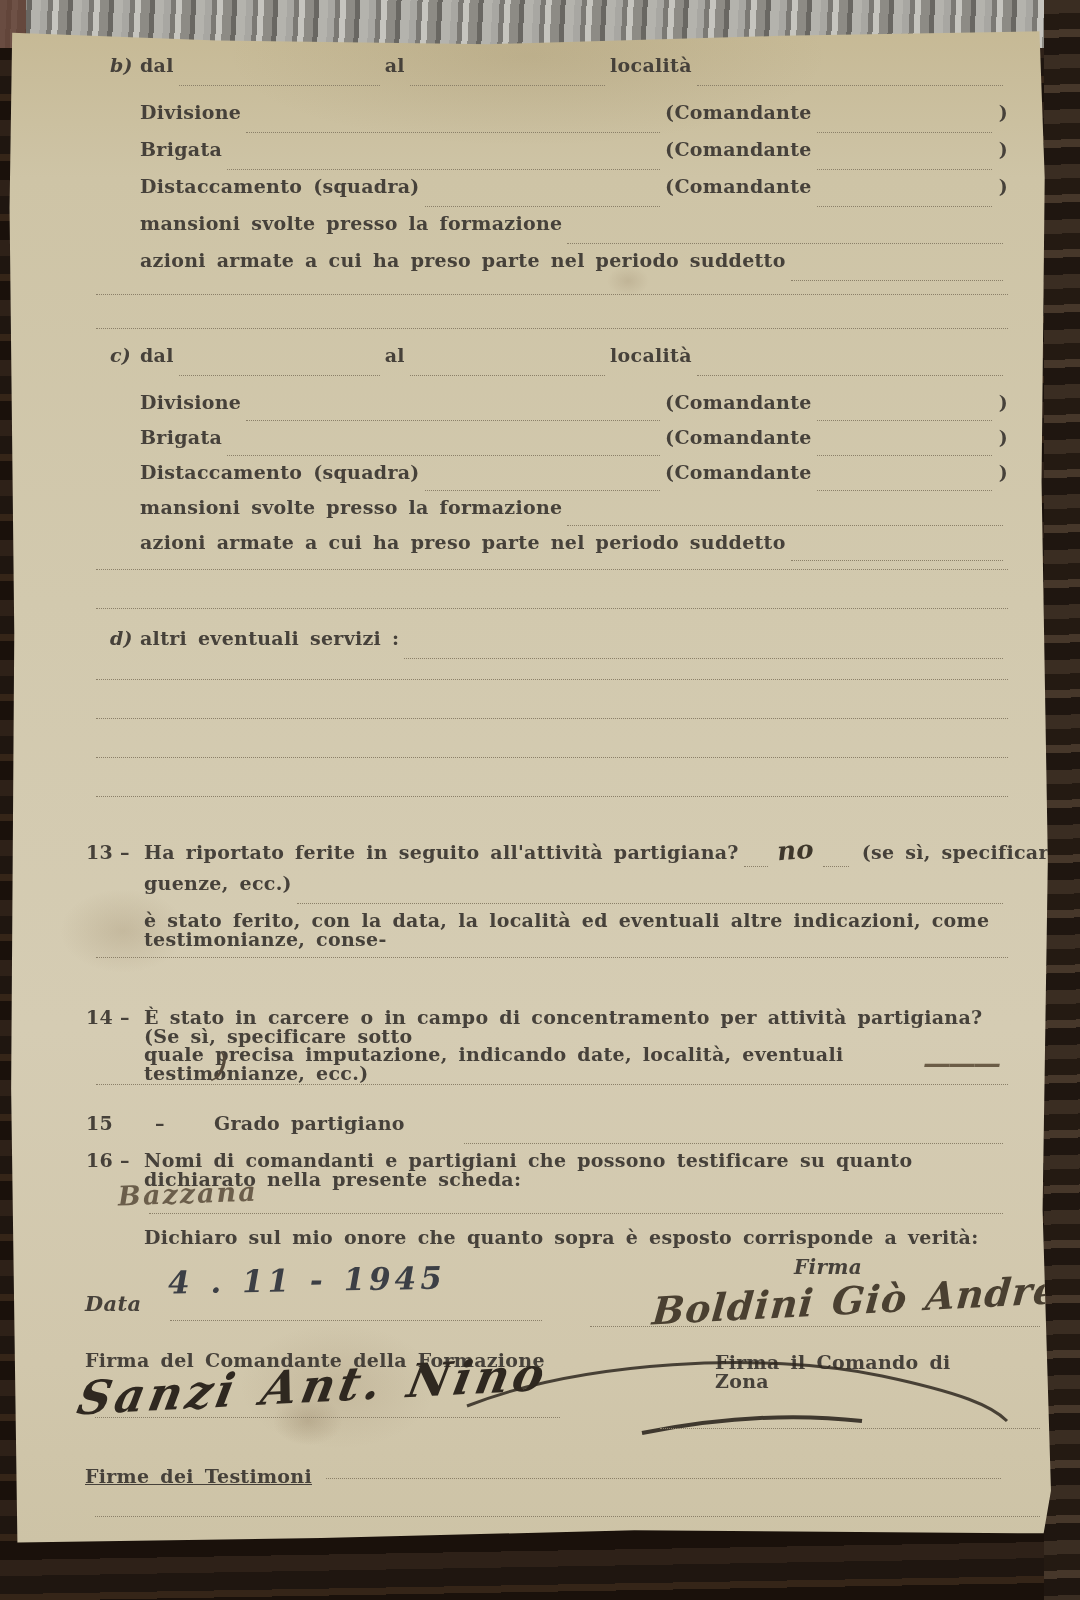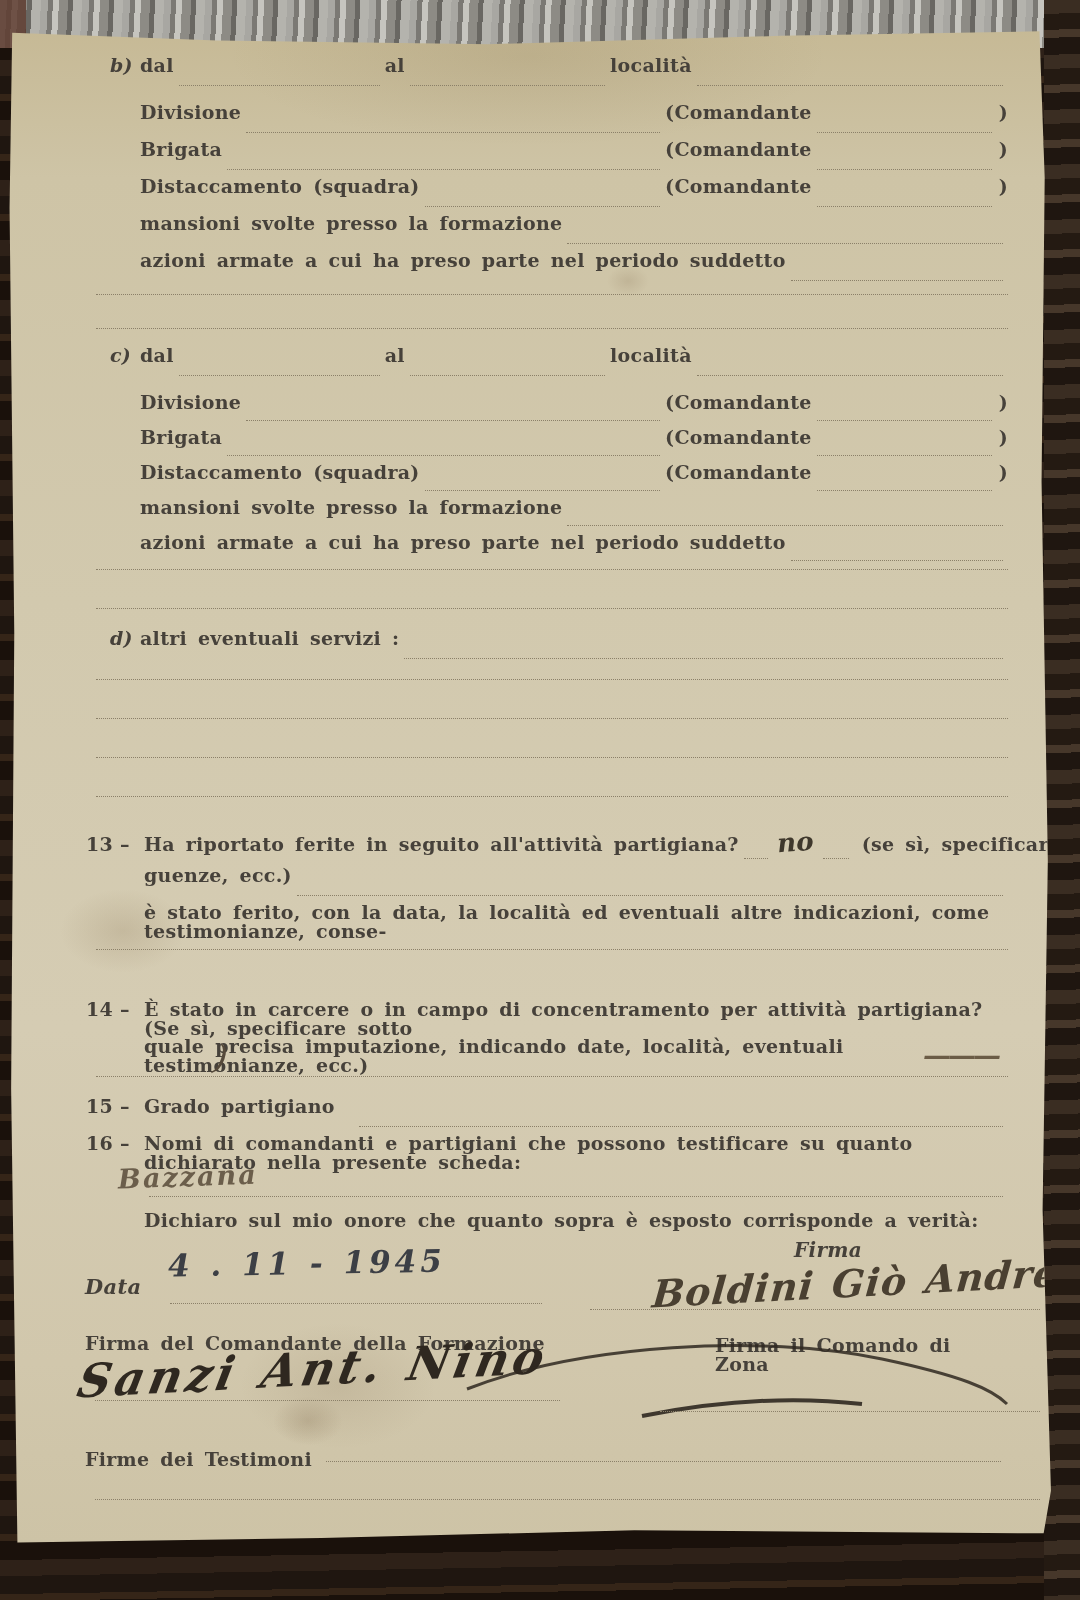--- a/index.html
+++ b/index.html
@@ -162,21 +162,21 @@
     <div class="frow letter-row" style="margin-top:20px;margin-bottom:0;">
       <span class="letter">d)</span>
       <span>altri eventuali servizi :</span>
       <span class="dots"></span>
     </div>
     <div class="dotline" style="height:13px;margin-left:14px;"></div>
     <div class="dotline" style="height:38px;margin-left:14px;"></div>
     <div class="dotline" style="height:38px;margin-left:14px;"></div>
     <div class="dotline" style="height:38px;margin-left:14px;"></div>
 
-    <div class="qrow" style="margin-top:32px;">
+    <div class="qrow" style="margin-top:40px;">
       <span class="qnum">13</span>
       <span class="qdash">–</span>
       <span class="qtext">Ha riportato ferite in seguito all'attività partigiana?</span>
       <span class="dots" style="flex:0 0 24px;"></span>
       <span class="hw hw-no">no</span>
       <span class="dots" style="flex:0 0 26px;"></span>
       <span class="qtext" style="margin-left:8px;">(se sì, specificare in quali azioni</span>
     </div>
     <div class="qrow qindent">
       <span>guenze, ecc.)</span>
@@ -194,21 +194,21 @@
     </div>
     <div class="qrow qindent">
       <span>quale precisa imputazione, indicando date, località, eventuali testimonianze, ecc.)</span>
       <span class="hw hw-dash">———</span>
       <span class="dots"></span>
     </div>
     <div class="dotline" style="height:2px;margin-left:14px;">
       <span class="hw hw-paren">)</span>
     </div>
 
-    <div class="qrow" style="margin-top:20px;">
+    <div class="qrow" style="margin-top:29px;gap:35px;">
       <span class="qnum">15</span>
       <span class="qdash">–</span>
       <span>Grado partigiano</span>
       <span class="dots" style="margin-left:24px;"></span>
     </div>
 
     <div class="qrow">
       <span class="qnum">16</span>
       <span class="qdash">–</span>
       <span>Nomi di comandanti e partigiani che possono testificare su quanto dichiarato nella presente scheda:</span>
@@ -234,21 +234,21 @@
       <span class="abs" style="left:633px;top:98px;">Firma il Comando di Zona</span>
 
       <span class="abs hw hw-bigsig" style="left:-4px;top:108px;">Sanzi Ant. Nino</span>
       <svg class="abs" style="left:380px;top:96px;" width="560" height="90" viewBox="0 0 560 90">
         <path d="M5 55 C 120 10, 300 0, 420 25 C 500 42, 530 55, 545 70" fill="none" stroke="#2f2820" stroke-width="3" opacity="0.85"></path>
         <path d="M180 82 C 260 66, 330 62, 400 70" fill="none" stroke="#2f2820" stroke-width="4" opacity="0.9"></path>
       </svg>
       <div class="abs dline" style="left:13px;top:161px;width:465px;"></div>
       <div class="abs dline" style="left:578px;top:172px;width:380px;"></div>
 
-      <div class="abs" style="left:3px;top:212px;right:2px;display:flex;align-items:center;">
+      <div class="abs" style="left:3px;top:212px;right:2px;display:flex;align-items:center;text-decoration:underline;">
         <span>Firme dei Testimoni</span>
         <span class="dots" style="margin-left:14px;"></span>
       </div>
       <div class="abs dline" style="left:13px;top:260px;width:945px;"></div>
     </div>
 
   </div>
 </div>
 
 </body></html>

